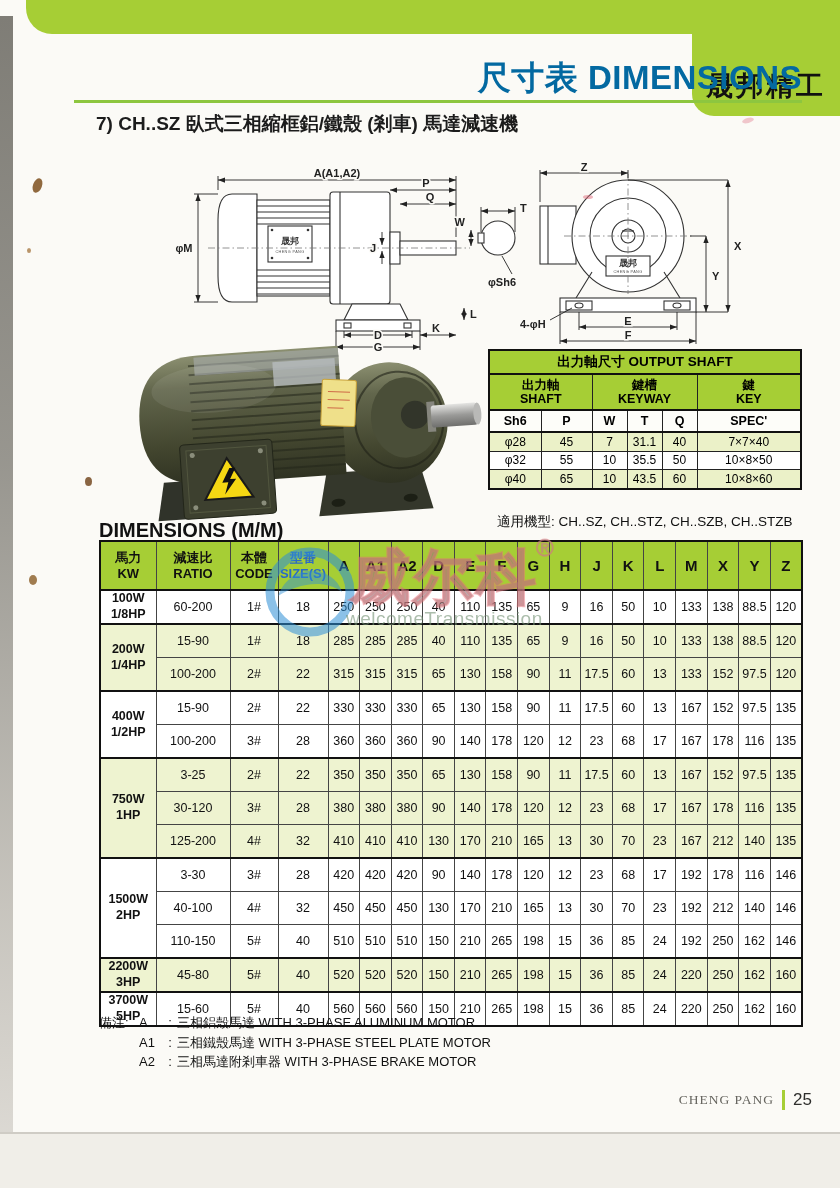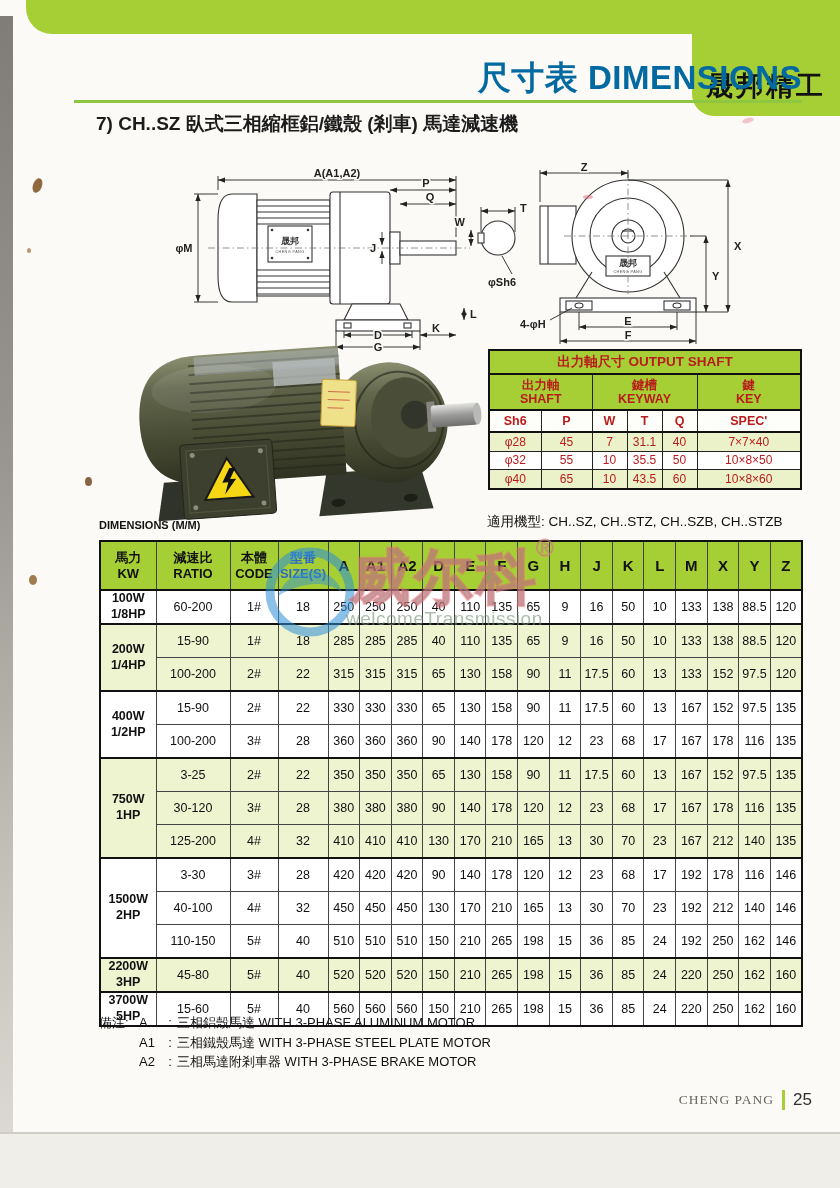--- a/index.html
+++ b/index.html
@@ -23,31 +23,31 @@
   .drawings{position:absolute;left:168px;top:160px;width:672px;height:192px;}
   .drawings text{font-family:"Liberation Sans",sans-serif;}
   .dim{font-size:11px;font-weight:600;fill:#222;paint-order:stroke;stroke:#fbfaf6;stroke-width:3px;}
   .np{font-size:9px;font-weight:bold;fill:#333;text-anchor:middle;}
   .np2{font-size:3.8px;fill:#555;text-anchor:middle;letter-spacing:.4px;}
   
   .photo{position:absolute;left:126px;top:324px;width:358px;height:206px;}
   
   .shaft-table{position:absolute;left:488px;top:349px;width:312px;border-collapse:collapse;table-layout:fixed;
     border:2px solid #111;background:#fff;}
-  .shaft-table td,.shaft-table th{border:1px solid #222;text-align:center;padding:0;color:#b91c1c;}
+  .shaft-table td,.shaft-table th{border:1px solid #222;text-align:center;padding:0;color:#000000;}
   .shaft-table .ttl{background:#a6ce35;font-size:13.5px;font-weight:bold;height:22px;border-bottom:2px solid #111;}
   .shaft-table .grp{background:#a6ce35;height:34px;font-weight:bold;border-bottom:2px solid #111;}
   .shaft-table .grp .zh{font-size:12.5px;display:block;line-height:1.15;}
   .shaft-table .grp .en{font-size:12.5px;display:block;line-height:1.15;}
   .shaft-table .colh th{height:20px;font-size:12.5px;font-weight:bold;background:#fdfdf9;border-bottom:2px solid #111;}
   .shaft-table tbody td{height:17.5px;font-size:12px;}
   .shaft-table tbody tr.alt td{background:#ebf1c8;}
-  .shaft-caption{position:absolute;left:487px;top:513px;font-size:13.5px;color:#111;}
-  
-  .dim-heading{position:absolute;left:99px;top:519px;font-size:11px;font-weight:bold;color:#111;}
+  .shaft-caption{position:absolute;left:497px;top:513px;font-size:13.5px;color:#111;}
+  
+  .dim-heading{position:absolute;left:99px;top:519px;font-size:20px;font-weight:bold;color:#111;}
   .dim-table{position:absolute;left:99px;top:540px;width:702px;border-collapse:collapse;table-layout:fixed;
     border:2px solid #111;background:#fff;}
   .dim-table th,.dim-table td{border:1px solid #444;text-align:center;padding:0;color:#111;}
   .dim-table thead th{background:#a6ce35;height:47px;border-bottom:2px solid #111;}
   .dim-table thead .combo .zh{display:block;font-size:13px;font-weight:bold;line-height:1.2;}
   .dim-table thead .combo .en{display:block;font-size:13px;font-weight:bold;line-height:1.2;}
   .dim-table thead .combo.blue .zh,.dim-table thead .combo.blue .en{color:#2b6bc4;}
   .dim-table thead th.letter{font-size:15px;font-weight:bold;}
   .dim-table tbody td{height:32px;font-size:12.5px;}
   .dim-table tbody tr.shaded td{background:#eef3d0;}

